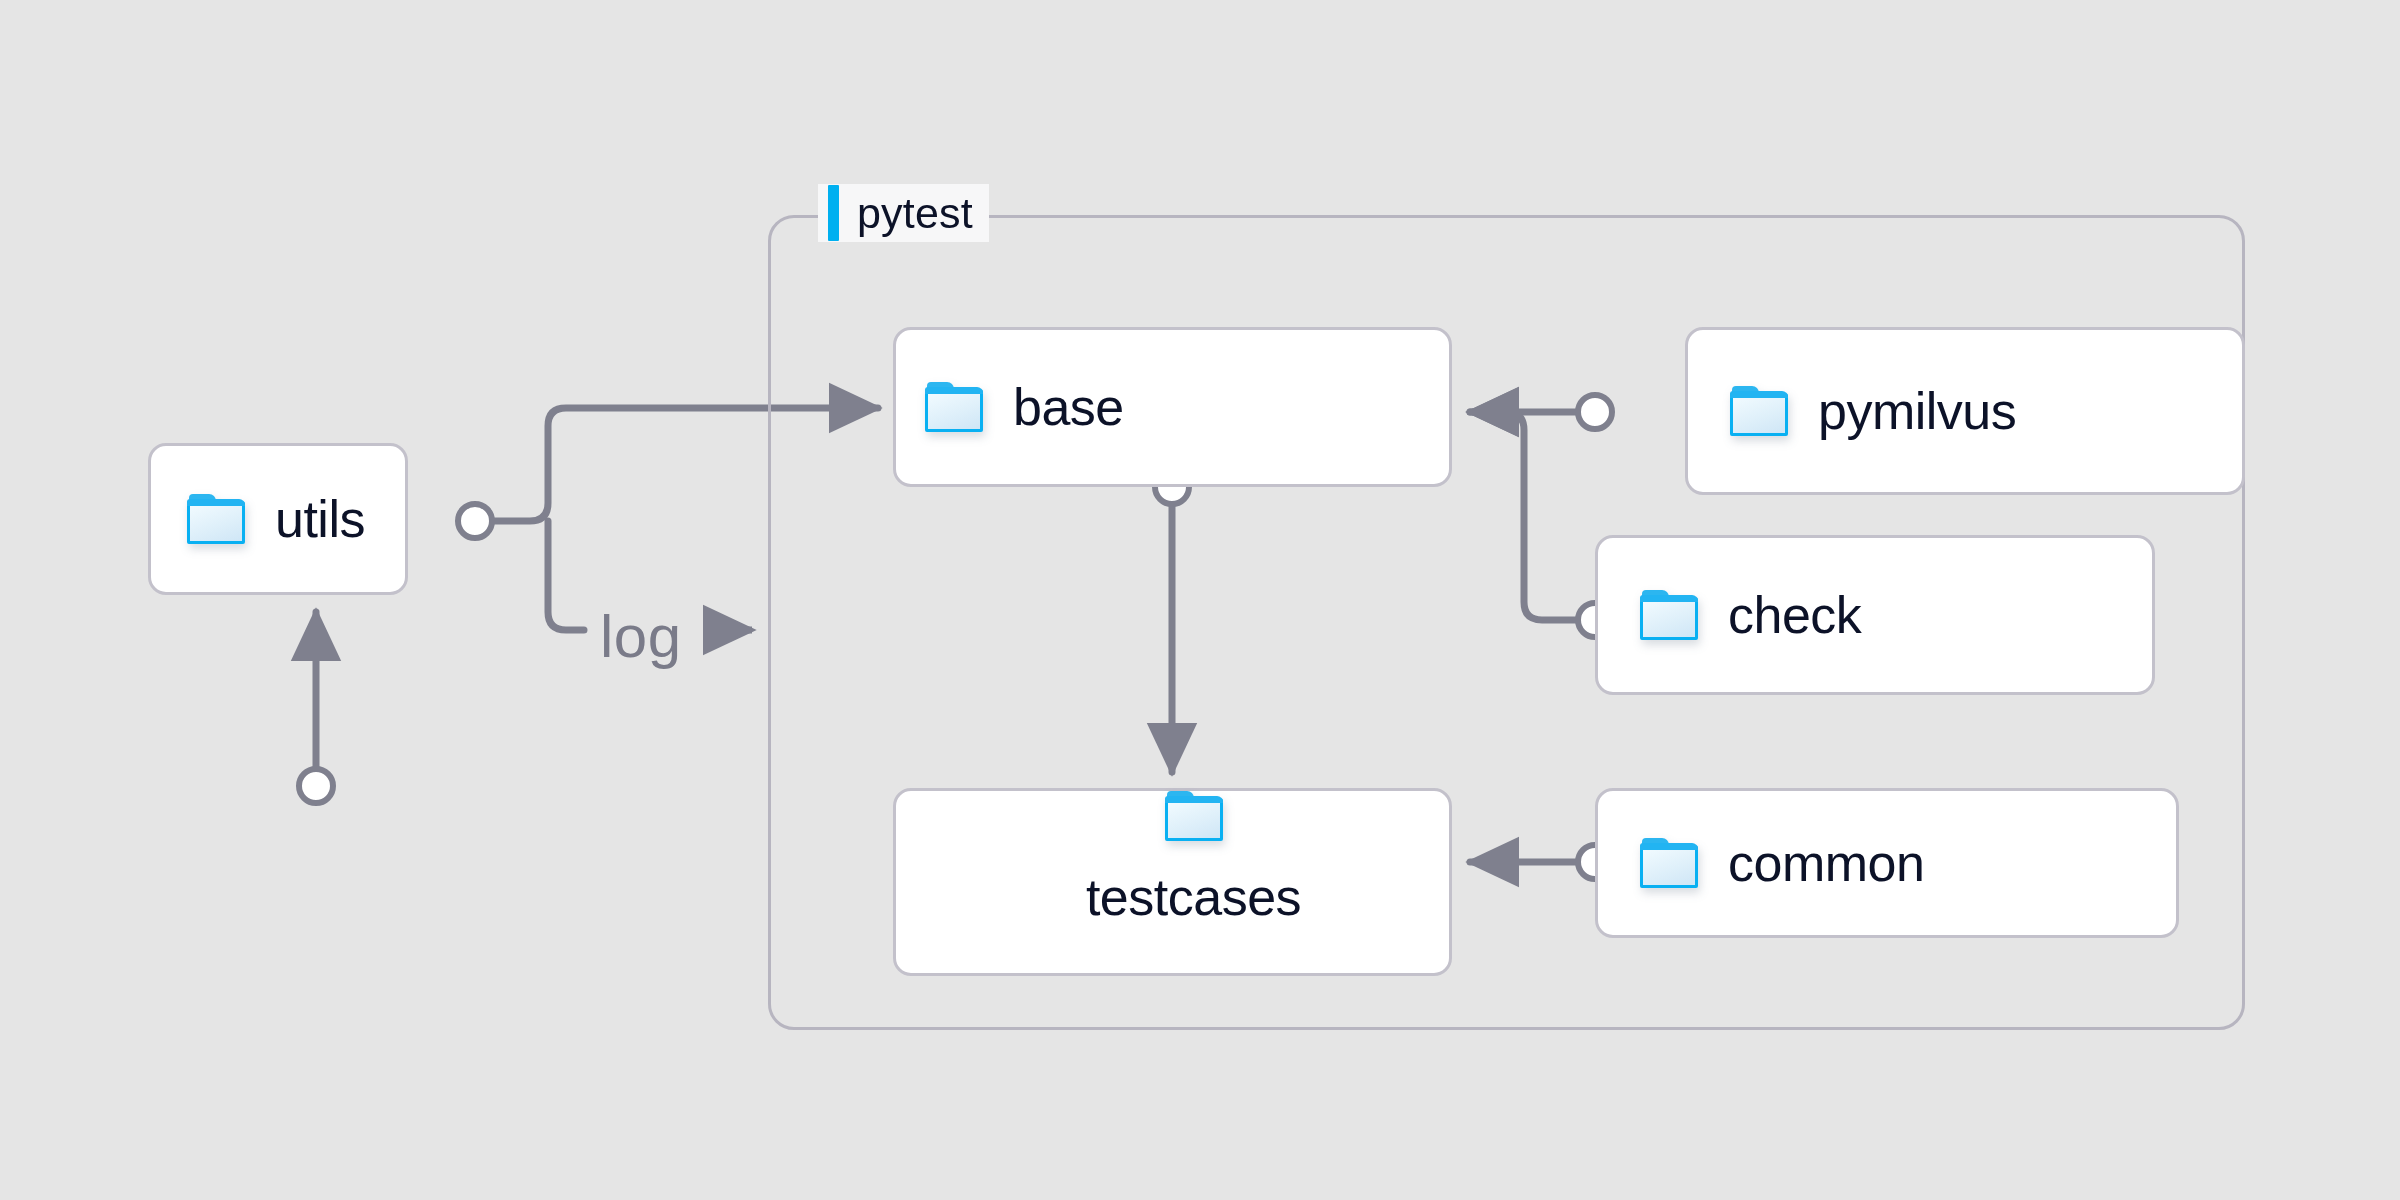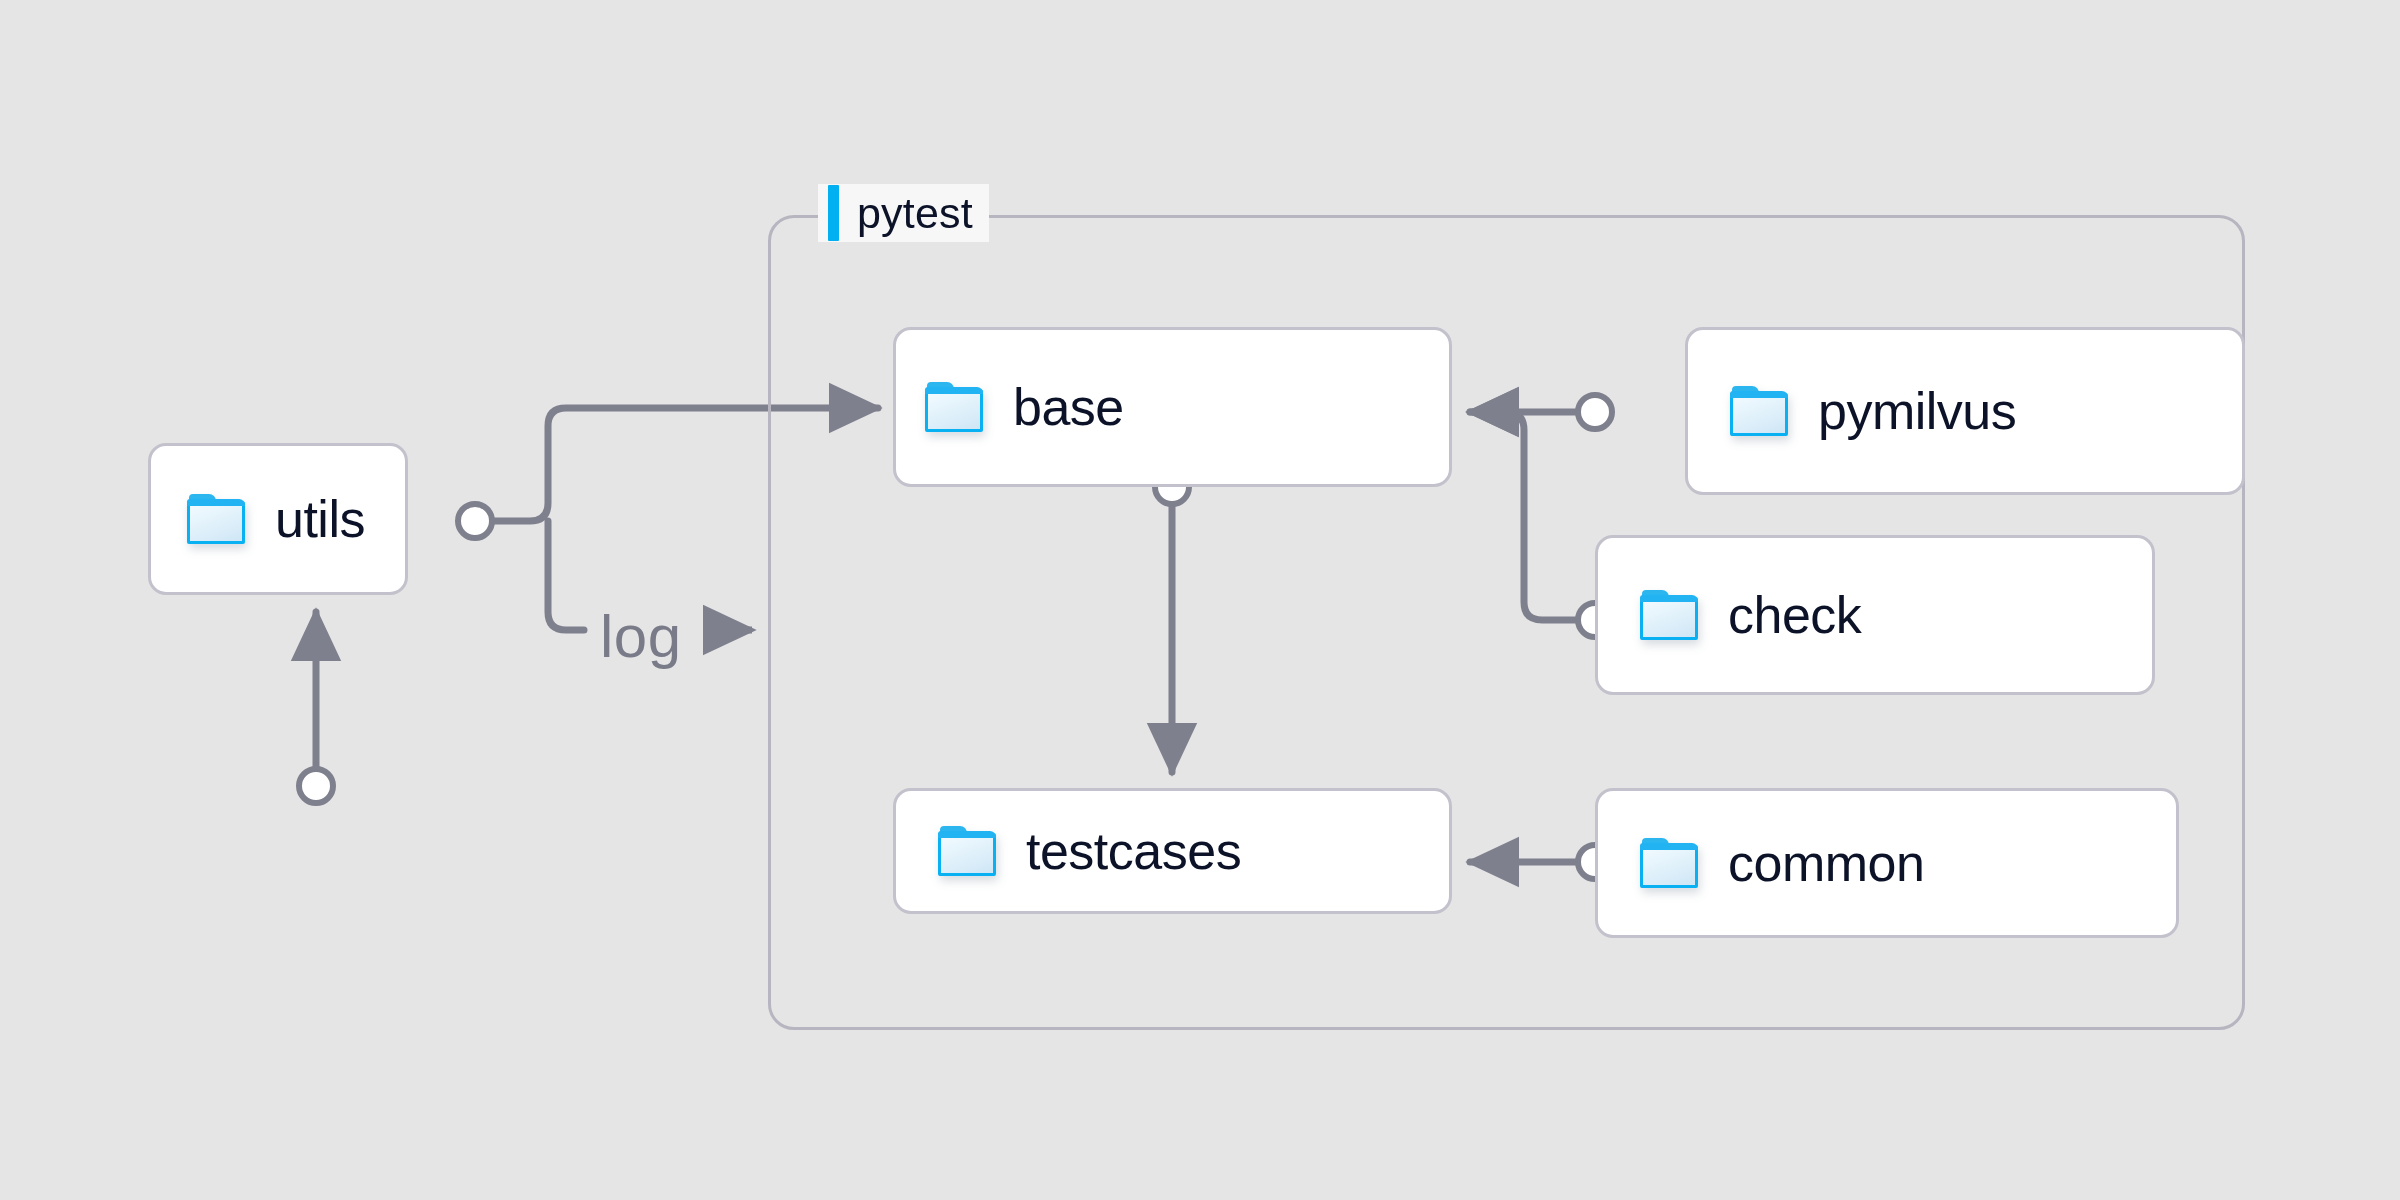--- a/index.html
+++ b/index.html
@@ -191,21 +191,21 @@
 
   <div class="node" style="left:893px; top:327px; width:559px; height:160px;padding-left:29px;">
     <span class="folder-icon">
       <span class="f-tab"></span>
         <span class="f-body"></span>
         <span class="f-lip"></span>
     </span>
     <span class="node-label">base</span>
   </div>
 
-  <div class="node" style="left:893px; top:788px; width:559px; height:126px;">
+  <div class="node" style="left:893px; top:788px; width:559px; height:188px;flex-direction:column;">
     <span class="folder-icon">
       <span class="f-tab"></span>
         <span class="f-body"></span>
         <span class="f-lip"></span>
     </span>
     <span class="node-label">testcases</span>
   </div>
 
   <div class="node" style="left:1685px; top:327px; width:560px; height:168px;">
     <span class="folder-icon">

